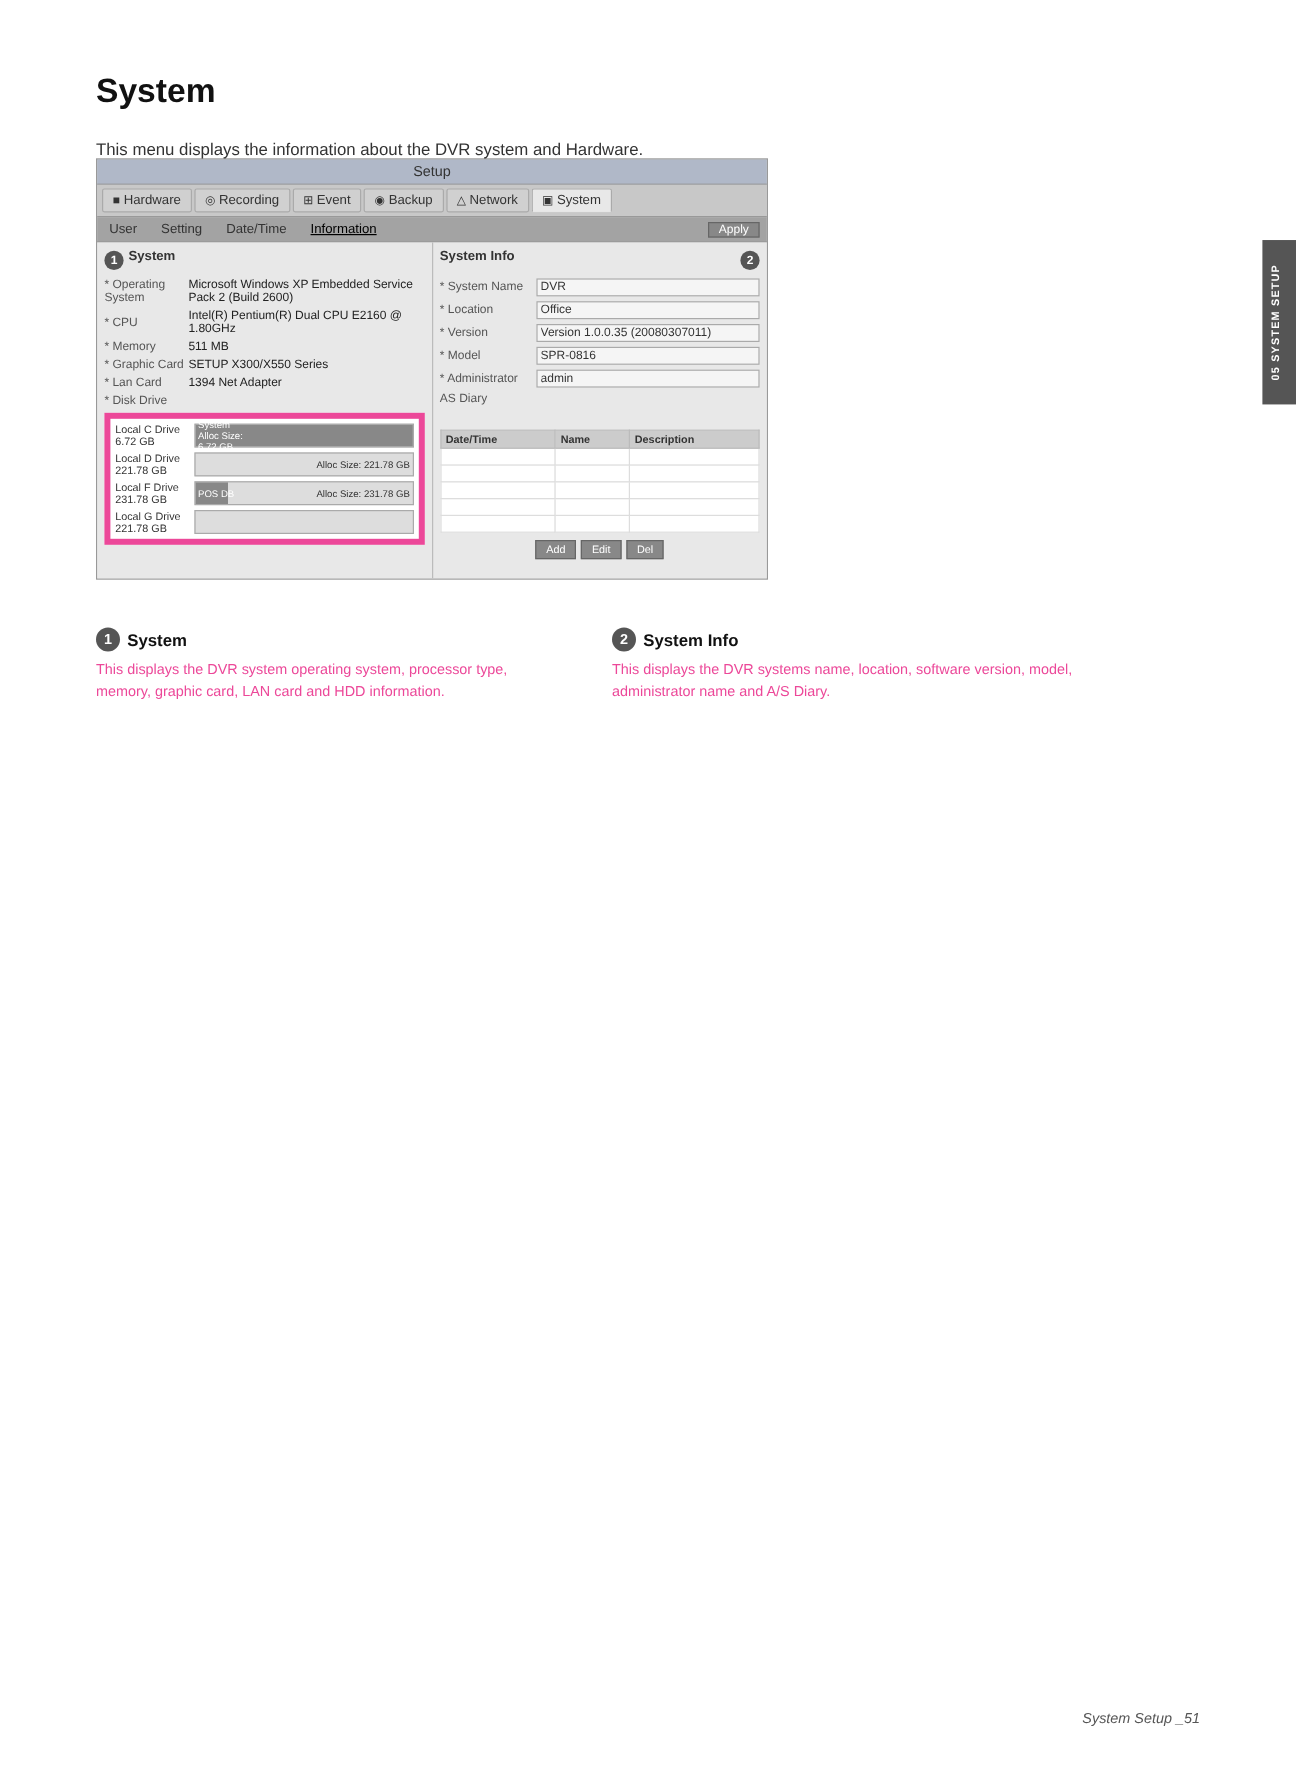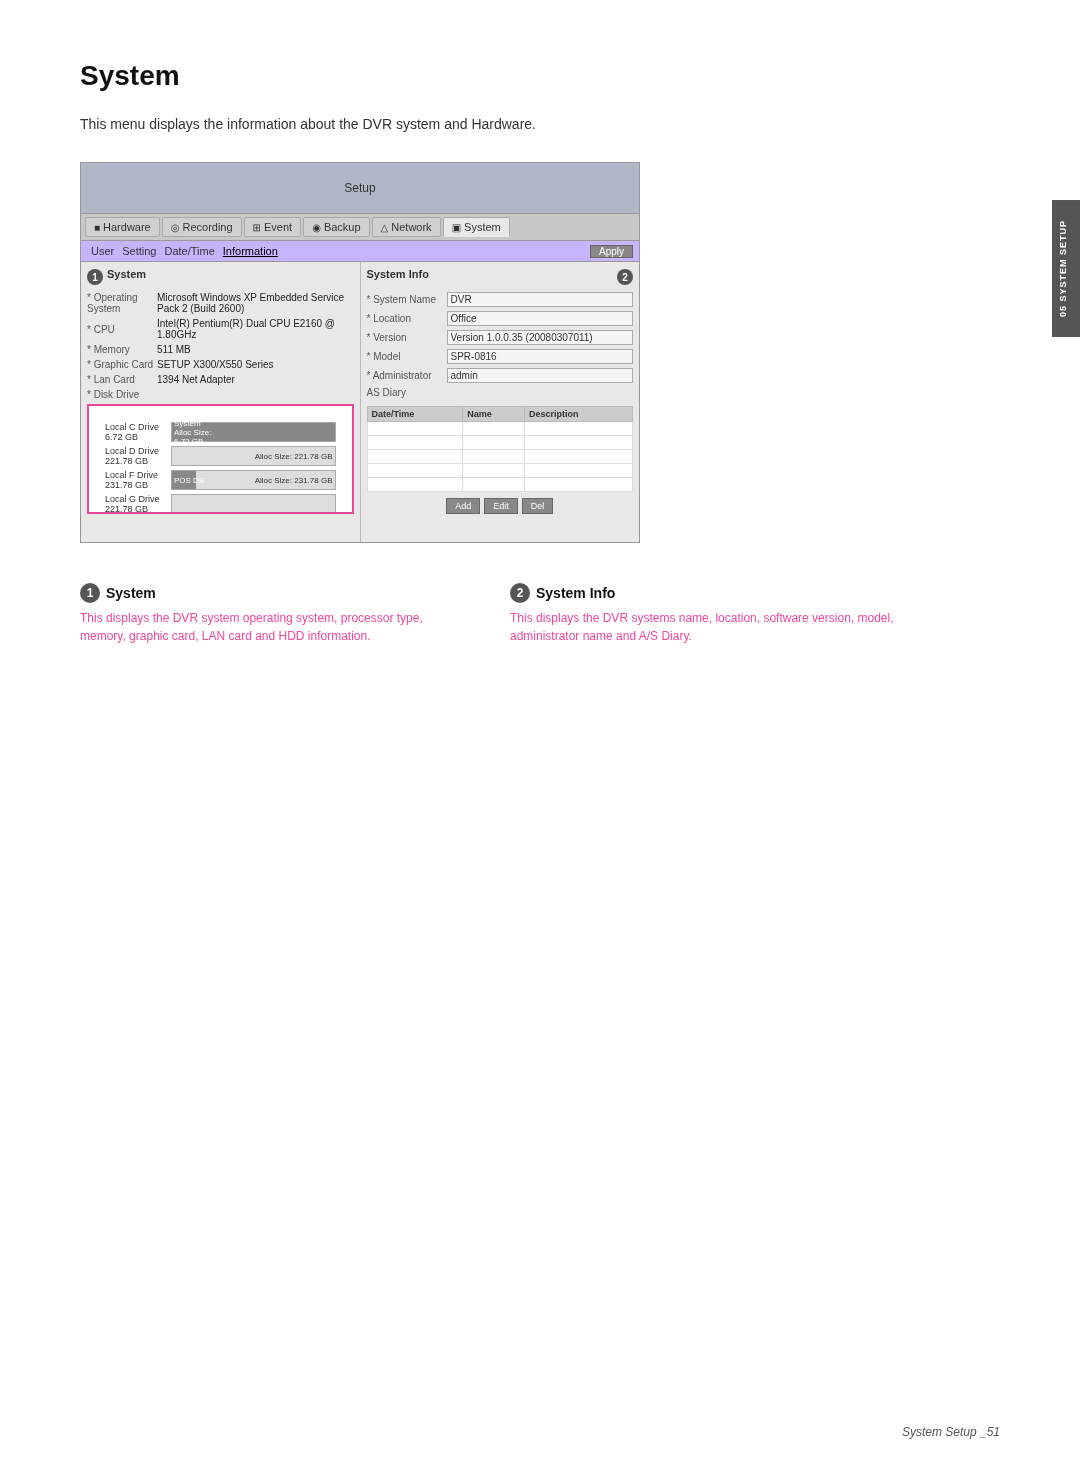--- a/index.html
+++ b/index.html
@@ -20,37 +20,36 @@
     .page-title {
       font-size: 28px;
       font-weight: bold;
       margin-bottom: 24px;
       color: #111;
     }
 
     .page-description {
       font-size: 14px;
       color: #333;
-      margin-bottom: 30px;
     }
 
     
     .setup-dialog {
       border: 1px solid #999;
       background: #d8d8d8;
       width: 560px;
       margin-bottom: 40px;
     }
 
     .setup-title-bar {
       background: #b0b8c8;
       text-align: center;
       font-size: 12px;
       color: #333;
-      padding: 18px 0;
+      padding: 3px 0;
       border-bottom: 1px solid #999;
     }
 
     .setup-tabs {
       display: flex;
       align-items: center;
       background: #c8c8c8;
       border-bottom: 1px solid #999;
       padding: 3px 4px;
       gap: 2px;
@@ -74,23 +73,24 @@
       border-bottom: 1px solid #e8e8e8;
     }
 
     .setup-tab-icon {
       font-size: 10px;
     }
 
     .setup-subtabs {
       display: flex;
       align-items: center;
-      background: #c4b5fd;
+      background: #a3a3a3;
       border-bottom: 1px solid #999;
       padding: 2px 6px;
+      gap: 12px;
     }
 
     .setup-subtab {
       font-size: 11px;
       color: #333;
       padding: 2px 4px;
       cursor: pointer;
     }
 
     .setup-subtab.active {
@@ -143,23 +143,23 @@
     }
 
     .sys-row-value {
       color: #222;
       font-size: 10px;
       flex: 1;
     }
 
     .disk-area {
       margin-top: 4px;
-      border: 2px solid #ec4899;
+      border: 5px solid #ec4899;
       background: #fff;
-      padding: 16px;
+      padding: 4px;
       font-size: 9px;
       max-height: 110px;
       overflow: hidden;
     }
 
     .disk-item {
       display: flex;
       align-items: center;
       margin-bottom: 4px;
       gap: 6px;
@@ -252,21 +252,21 @@
       border: 1px solid #aaa;
       background: #f5f5f5;
       padding: 1px 3px;
       color: #333;
     }
 
     .as-diary-label {
       font-size: 10px;
       color: #555;
       margin-top: 4px;
-      margin-bottom: 8px;
+      margin-bottom: 20px;
     }
 
     .as-diary-table {
       width: 100%;
       border-collapse: collapse;
       font-size: 9px;
       margin-top: 2px;
     }
 
     .as-diary-table th {

